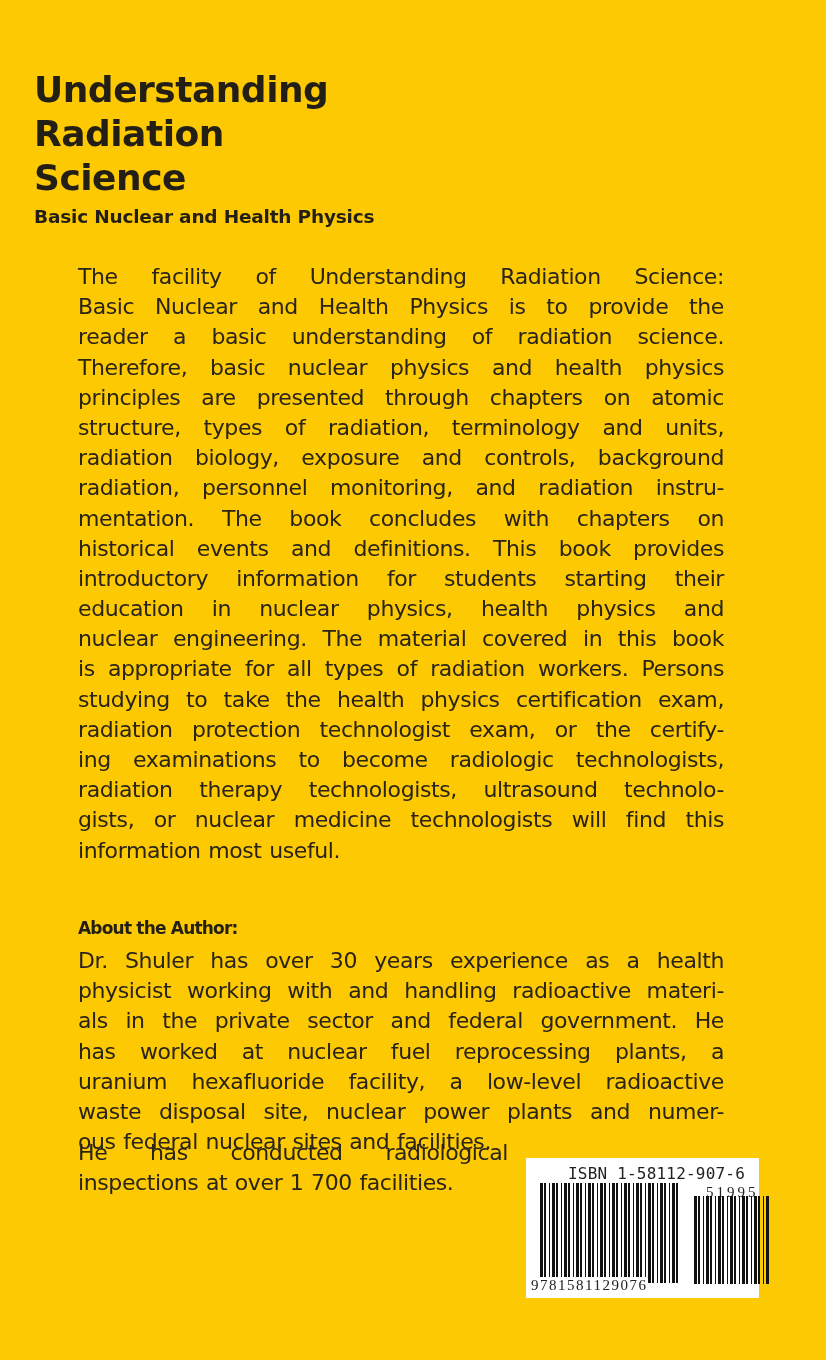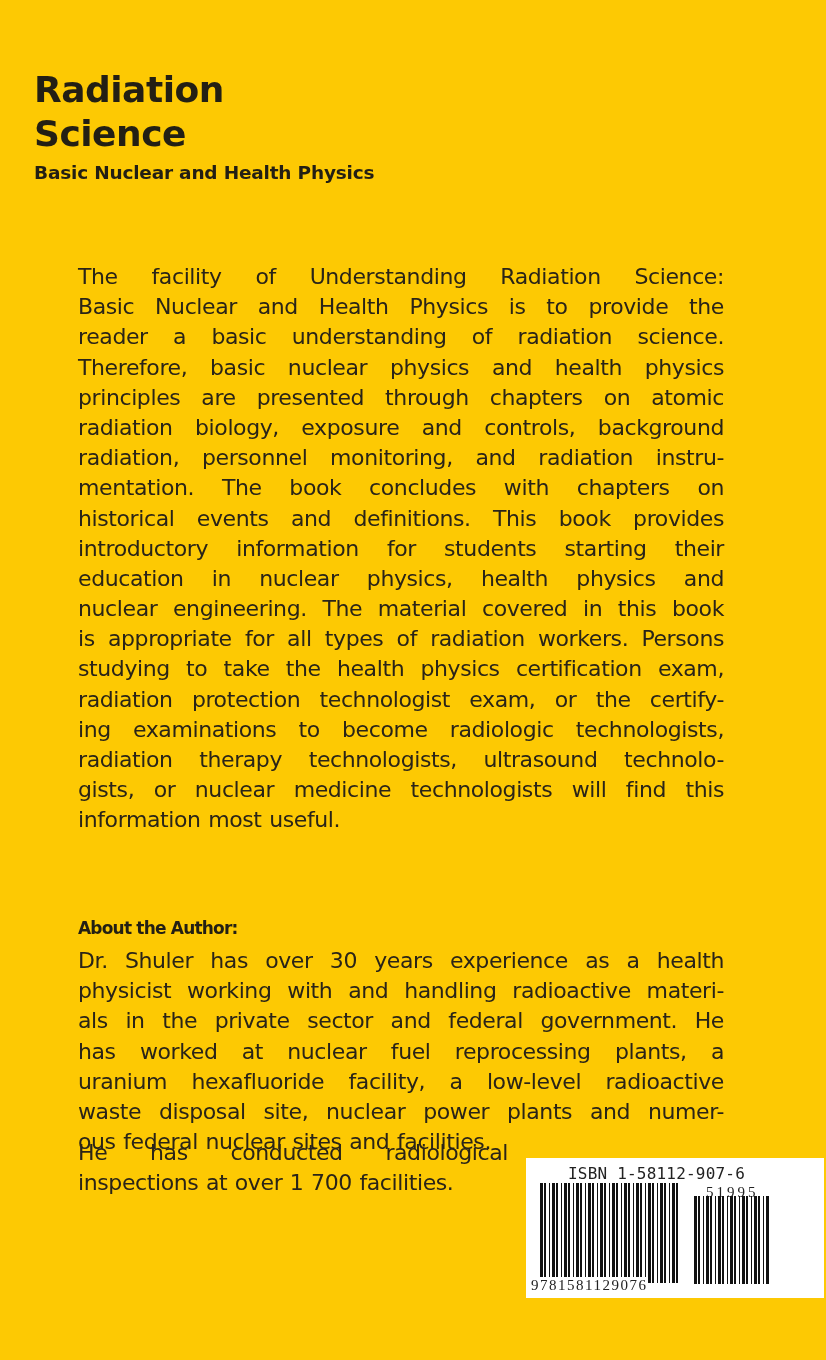--- a/index.html
+++ b/index.html
@@ -35,21 +35,21 @@
   .just { text-align-last: justify; }
   .ital { }
   .author-head {
     position: absolute; left: 78px; top: 918px;
     font-family: "DejaVu Sans", sans-serif;
     font-weight: bold; font-size: 17px; letter-spacing: -0.8px; color: #231f14;
   }
   .author { top: 946px; }
   .author2 { top: 1138px; width: 430px; }
   .barcode-box {
-    position: absolute; left: 526px; top: 1158px; width: 298px; height: 140px;
+    position: absolute; left: 526px; top: 1158px; width: 233px; height: 140px;
     background: #ffffff;
   }
   .isbn-text {
     position: absolute; left: 42px; top: 6px;
     font-family: "DejaVu Sans Mono", monospace; font-size: 16px; color: #222;
     letter-spacing: 0.2px;
   }
   .price-code {
     position: absolute; left: 180px; top: 26px;
     font-family: "Liberation Serif", serif; font-size: 15px; color: #222; letter-spacing: 3px;
@@ -61,31 +61,33 @@
     font-family: "Liberation Serif", serif; font-size: 15px; color: #222; letter-spacing: 1.5px;
     background: #fff; padding: 0 1px;
   }
 </style>
 </head>
 <body>
 
 <div>
 
   <div class="title-block">
+    <div class="title-line">Understanding</div>
     <div class="title-line">Radiation</div>
     <div class="title-line">Science</div>
     <div class="subtitle">Basic Nuclear and Health Physics</div>
   </div>
 
   <div class="body-text desc" id="desc">
       <span class="line"><span>The facility of </span><span class="ital">Understanding Radiation Science:</span></span>
       <span class="line"><span class="ital">Basic Nuclear and Health Physics</span><span> is to provide the</span></span>
       <span class="line"><span>reader a basic understanding of radiation science.</span></span>
       <span class="line"><span>Therefore, basic nuclear physics and health physics</span></span>
       <span class="line"><span>principles are presented through chapters on atomic</span></span>
+      <span class="line"><span>structure, types of radiation, terminology and units,</span></span>
       <span class="line"><span>radiation biology, exposure and controls, background</span></span>
       <span class="line"><span>radiation, personnel monitoring, and radiation instru-</span></span>
       <span class="line"><span>mentation. The book concludes with chapters on</span></span>
       <span class="line"><span>historical events and definitions. This book provides</span></span>
       <span class="line"><span>introductory information for students starting their</span></span>
       <span class="line"><span>education in nuclear physics, health physics and</span></span>
       <span class="line"><span>nuclear engineering.  The material covered in this book</span></span>
       <span class="line"><span>is appropriate for all types of radiation workers.  Persons</span></span>
       <span class="line"><span>studying to take the health physics certification exam,</span></span>
       <span class="line"><span>radiation protection technologist exam, or the certify-</span></span>

